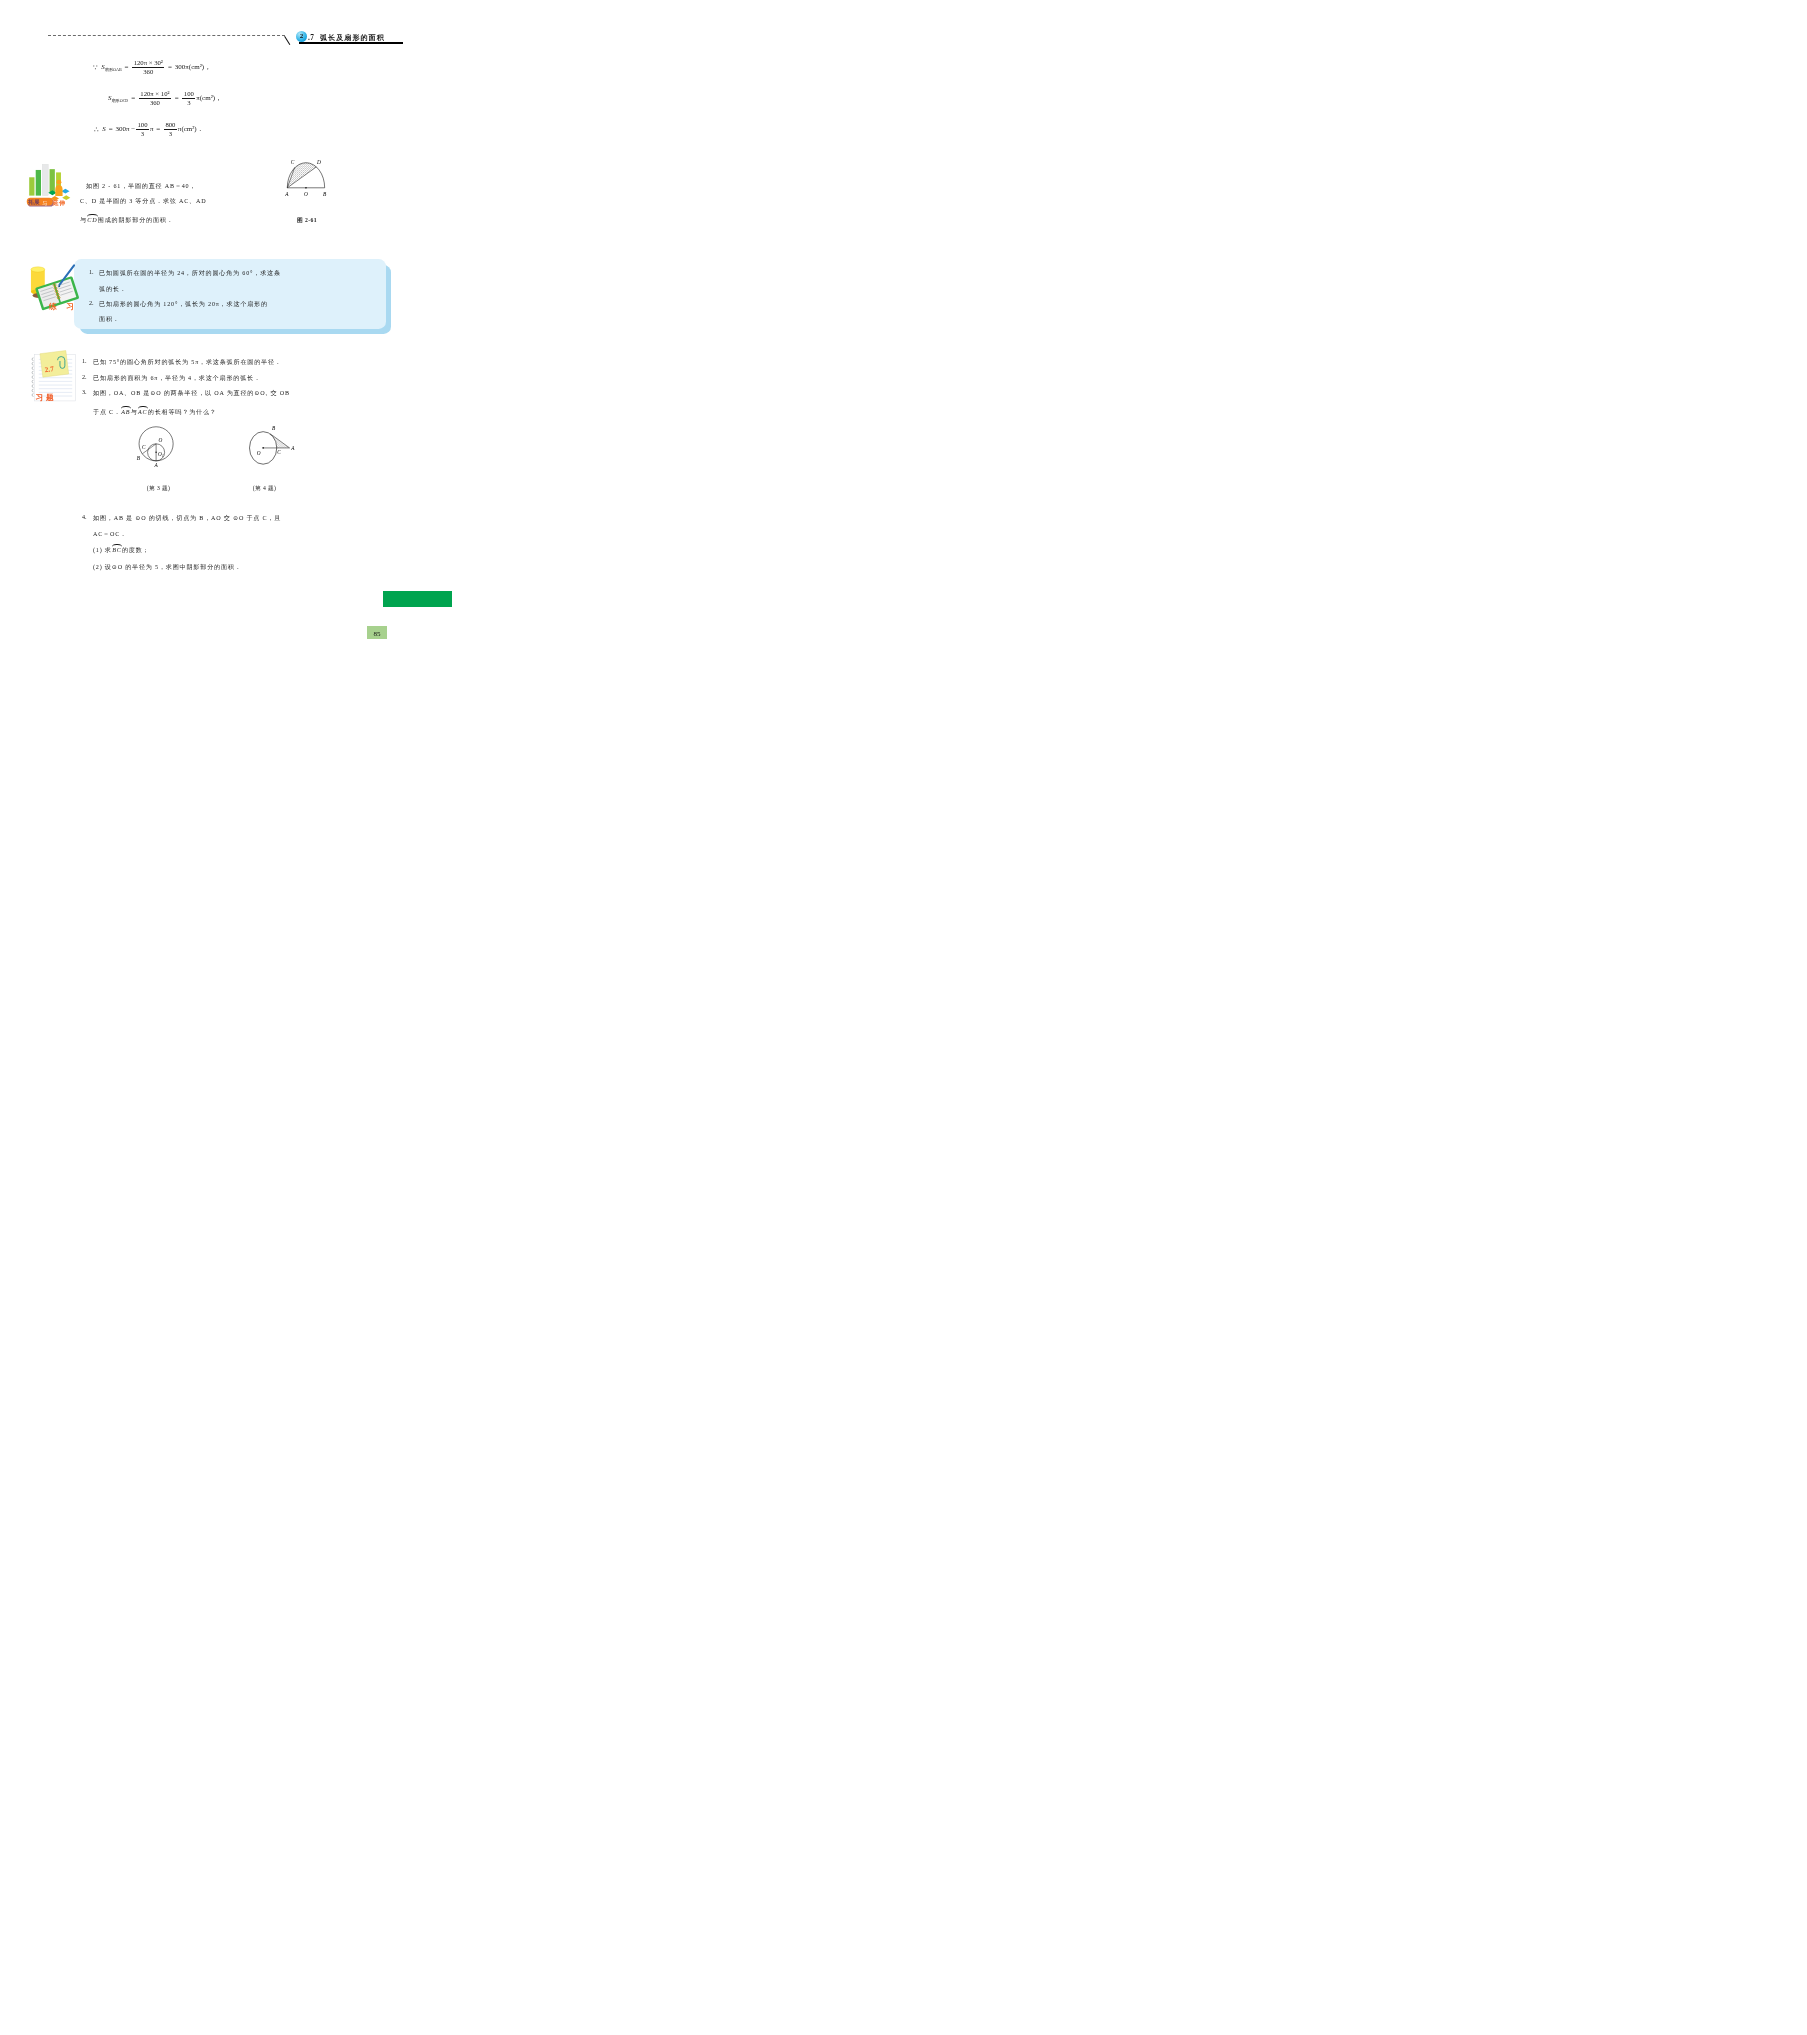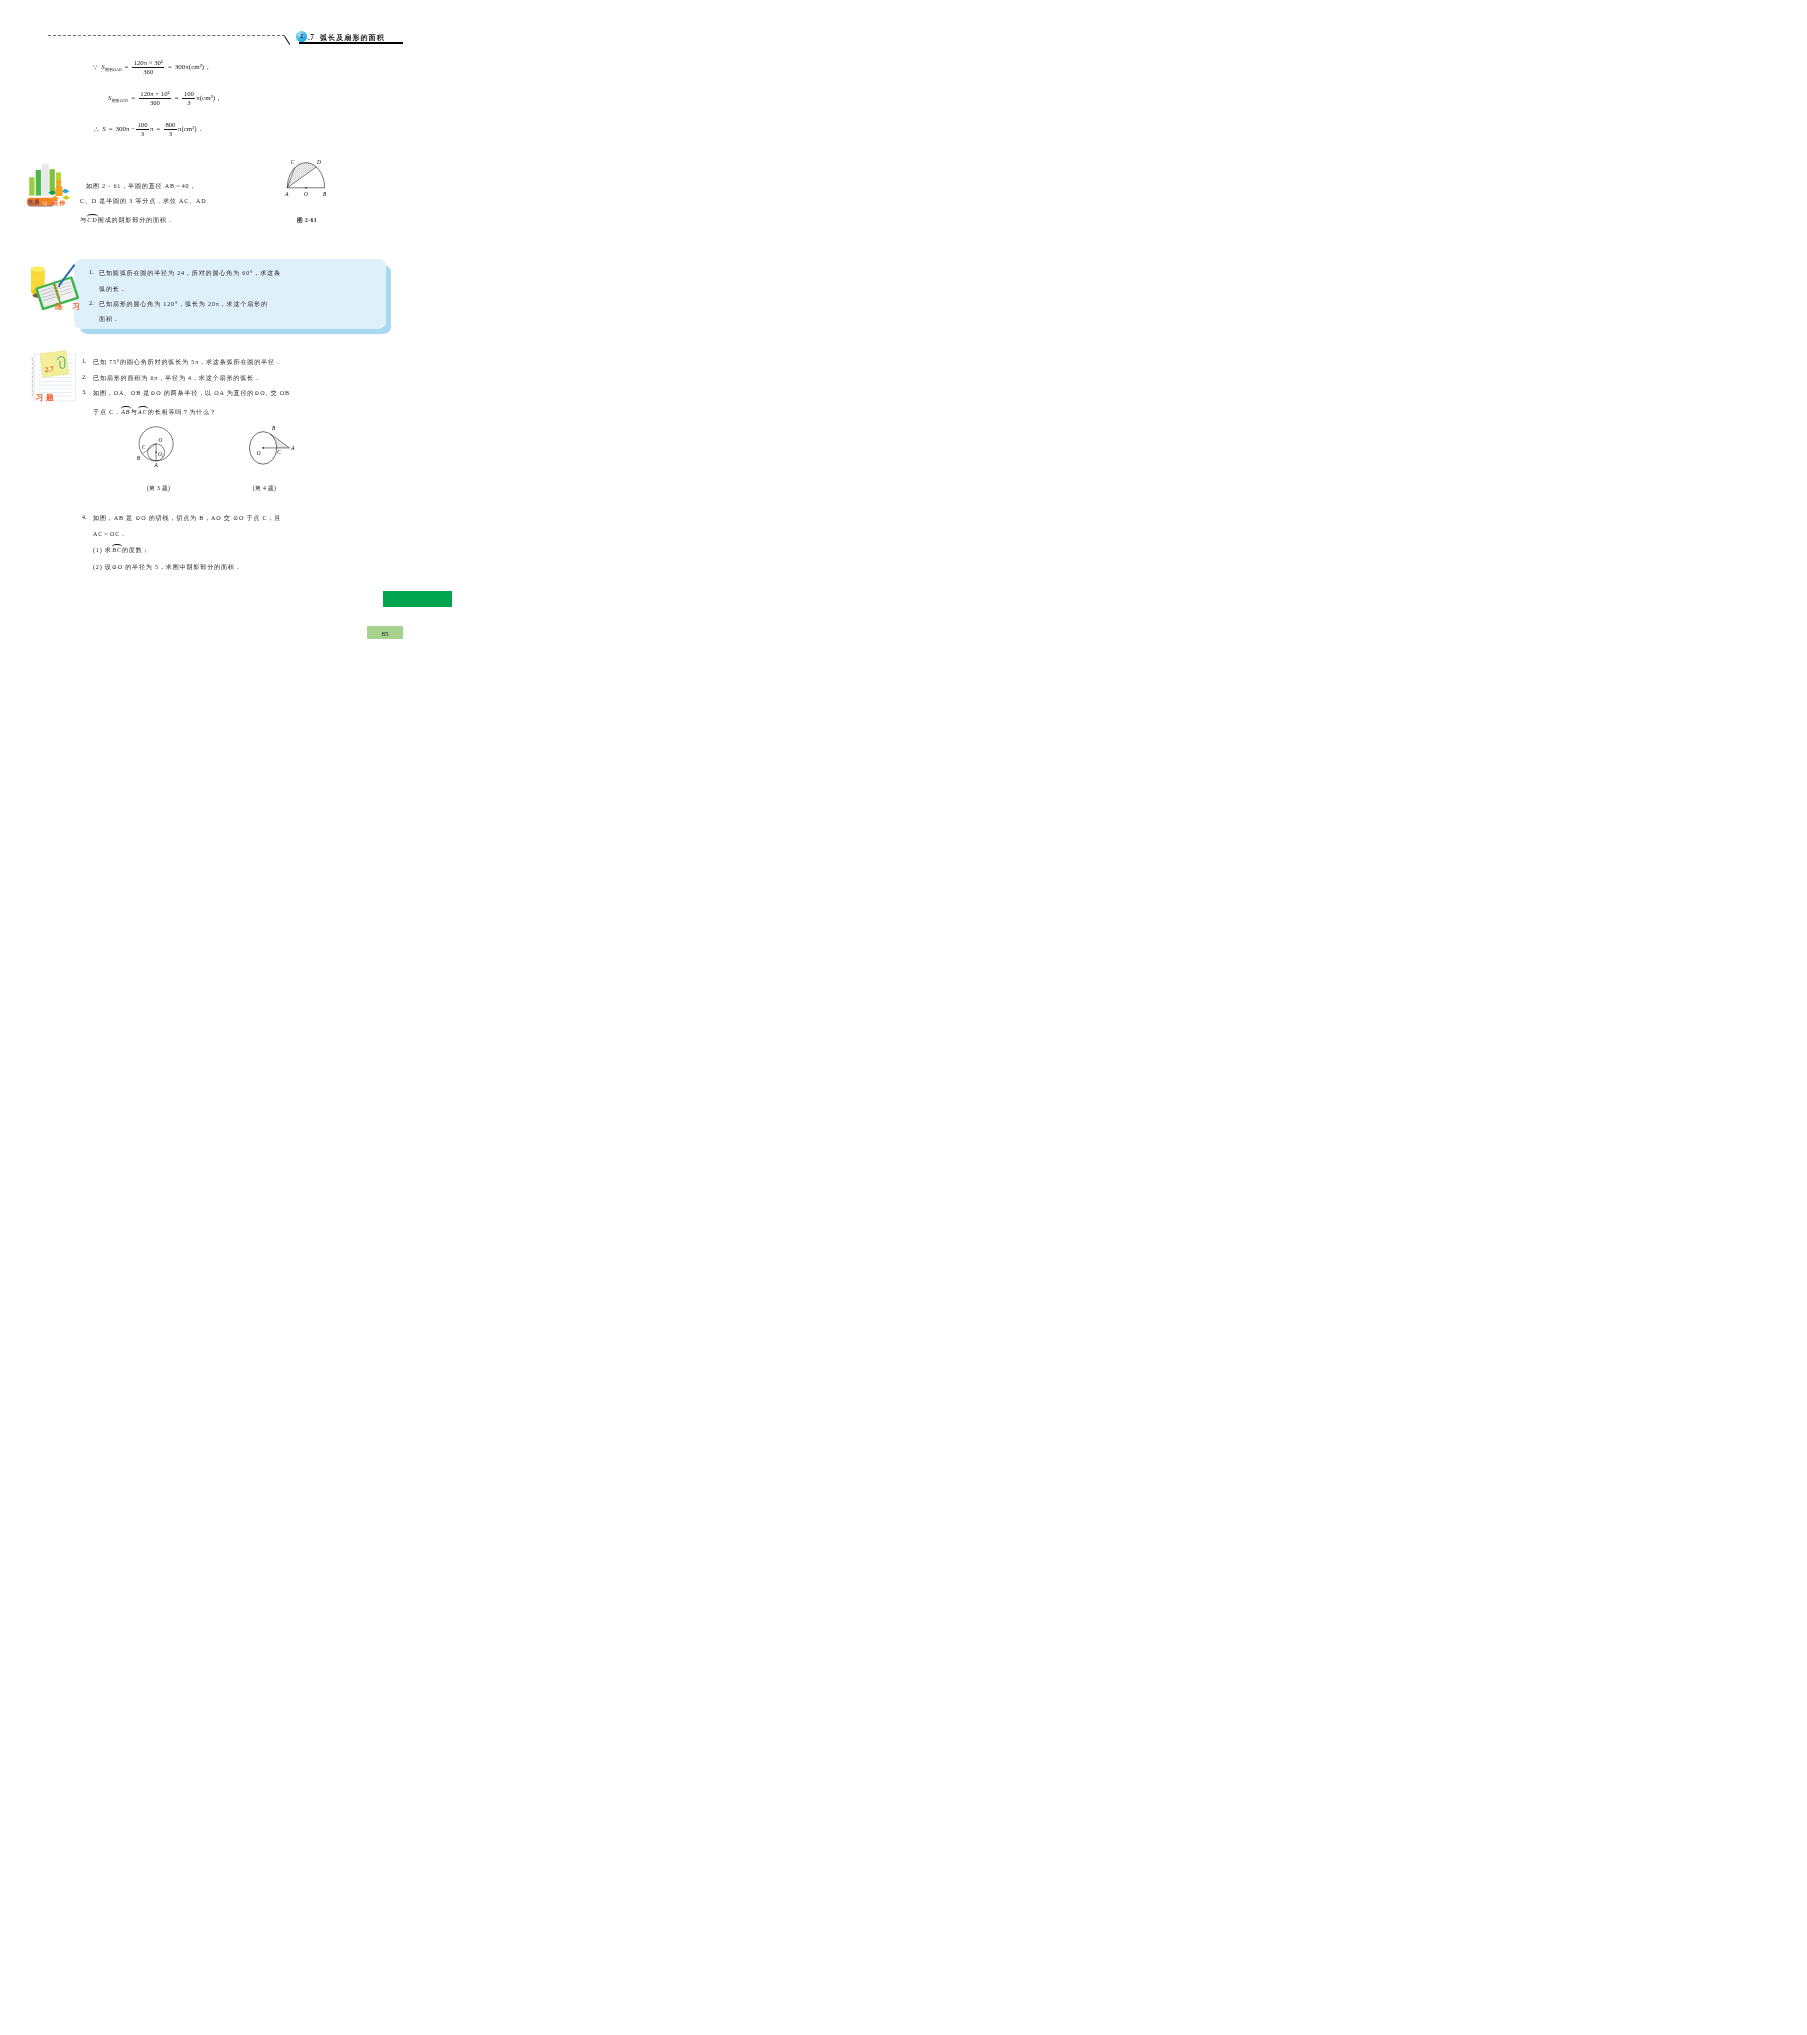--- a/index.html
+++ b/index.html
@@ -26,21 +26,21 @@
   .frac{display:inline-flex;flex-direction:column;align-items:center;line-height:1.18;font-size:6.7px;margin:0 0.8px;}
   .frac .fnum{padding:0 1.6px;border-bottom:0.7px solid #1a1a1a;}
   .frac .fden{padding:0 1.6px;}
   
   .arc{position:relative;display:inline-block;padding:0 0.4px;font-style:italic;}
   .arc::before{content:"";position:absolute;left:0;right:0;top:-2px;height:2.4px;
      border-top:0.6px solid #1a1a1a;border-radius:50% 50% 0 0 / 100% 100% 0 0;}
   
   .pr-shadow{background:#a9d9f1;border-radius:7.3px;}
   .pr-box{background:#def1fb;border-radius:7.3px;}
-  .badge-orange{font-family:"Liberation Sans","DejaVu Sans",sans-serif;font-weight:bold;color:#f26522;margin-left:6px;}
+  .badge-orange{font-family:"Liberation Sans","DejaVu Sans",sans-serif;font-weight:bold;color:#f26522;}
   .list-no{font-size:6.1px;}
   .caption{font-size:5.7px;letter-spacing:0.4px;text-align:center;}
   .cap-bold{font-weight:bold;}
   svg text{font-family:"Liberation Serif","DejaVu Serif",serif;}
   .fig-label{font-style:italic;}
   
   .foot-light{background:#a7d18e;display:flex;align-items:center;justify-content:center;
       font-size:7px;color:#111;}
   .foot-dark{background:#00a44f;}
 </style>
@@ -267,17 +267,17 @@
 <div class="abs caption" style="left:238px;top:485px;width:53px;">(第 4 题)</div>
 
 <div class="abs list-no" style="left:82px;top:514px;">4.</div>
 <div class="abs cn" style="left:93px;top:514px;">如图，AB 是 ⊙O 的切线，切点为 B，AO 交 ⊙O 于点 C，且</div>
 <div class="abs cn" style="left:93px;top:530px;">AC＝OC．</div>
 <div class="abs cn" style="left:93px;top:546px;">
   <span>(1) 求</span><span class="arc"><span>BC</span></span><span>的度数；</span>
 </div>
 <div class="abs cn" style="left:93px;top:563px;">(2) 设⊙O 的半径为 5，求图中阴影部分的面积．</div>
 
-<div class="abs foot-light" style="left:367px;top:626px;width:36px;height:15.5px;">
+<div class="abs foot-light" style="left:367px;top:626px;width:20px;height:15.5px;">
   <span>85</span>
 </div>
 <div class="abs foot-dark" style="left:383px;top:591px;width:69px;height:15.5px;"></div>
 
 
 </body></html>

